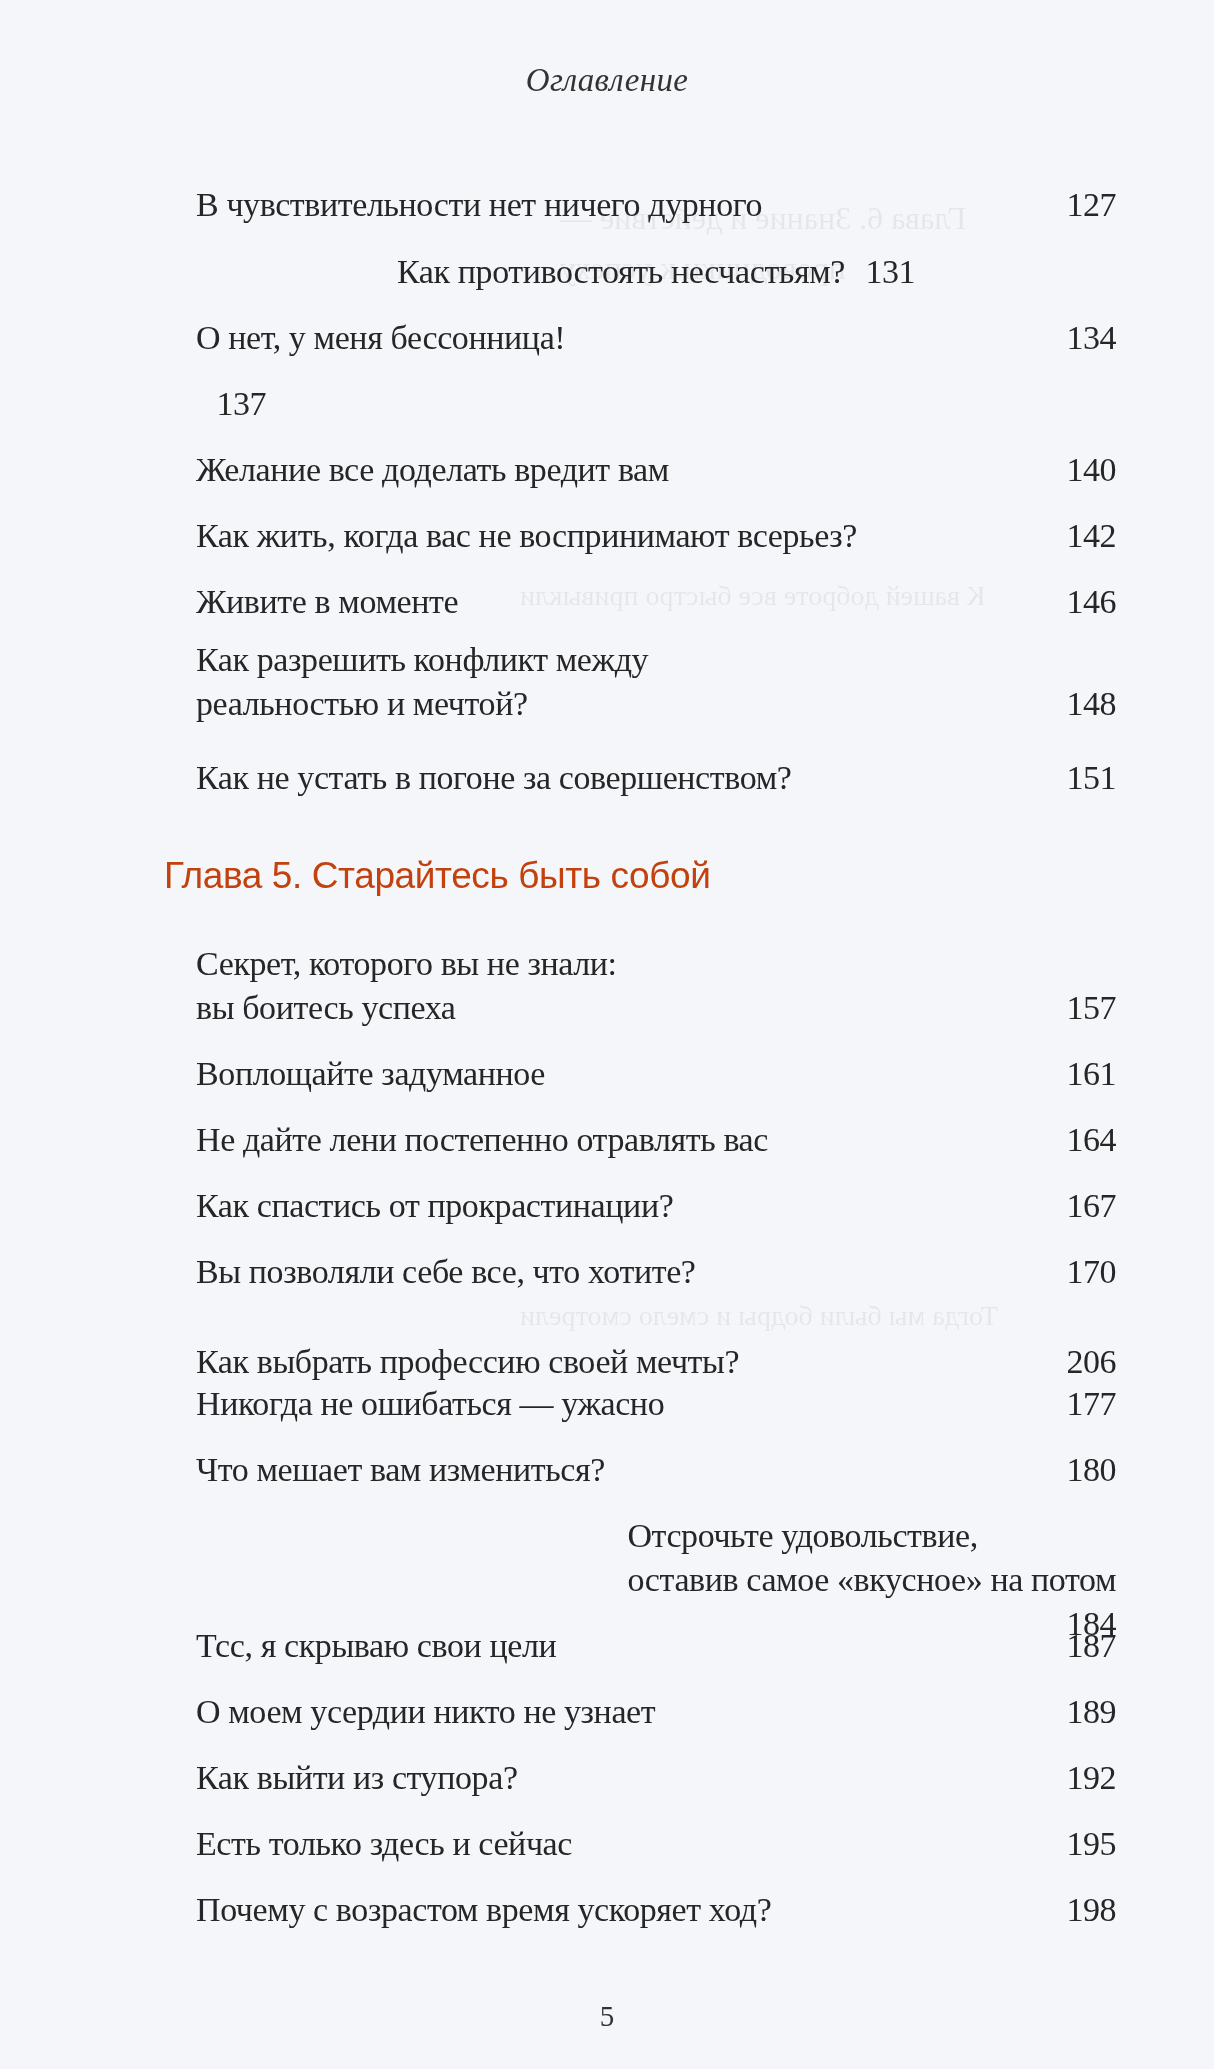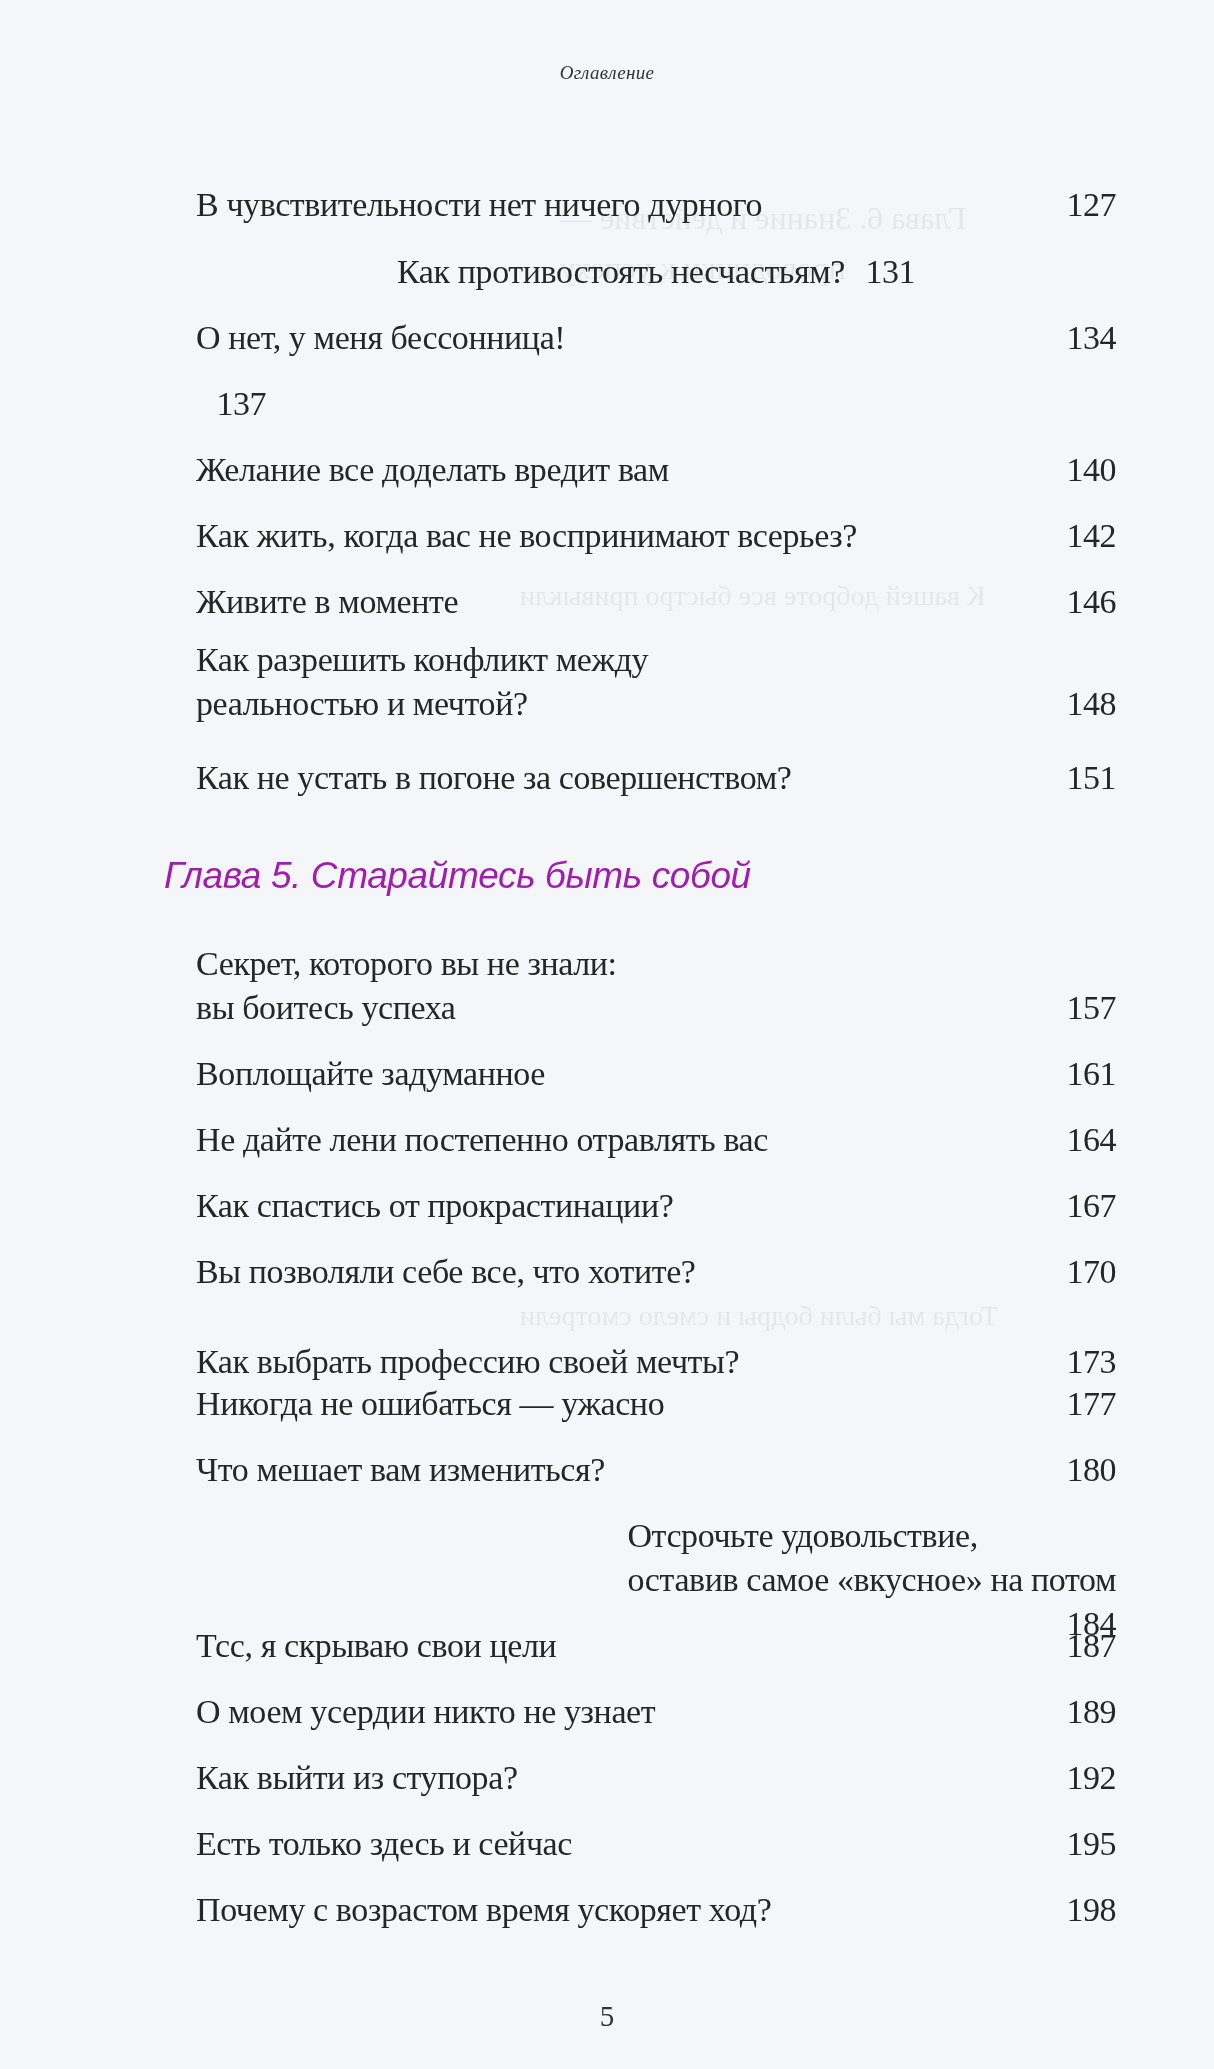--- a/index.html
+++ b/index.html
@@ -21,21 +21,21 @@
       width: 1214px;
       height: 2069px;
     }
     .running-head {
       position: absolute;
       top: 62px;
       left: 0;
       width: 1214px;
       text-align: center;
       font-style: italic;
-      font-size: 19px;
+      font-size: 33px;
       color: #333;
       letter-spacing: 0.3px;
     }
     .toc {
       position: absolute;
       left: 164px;
       width: 920px;
       top: 0;
     }
     .entry {
@@ -60,23 +60,22 @@
       min-width: 70px;
       letter-spacing: -0.5px;
     }
     .chapter {
       position: absolute;
       left: 164px;
       top: 852px;
       font-family: "Liberation Sans", "DejaVu Sans", sans-serif;
       font-size: 37px;
       line-height: 48px;
-      color: #a21caf;
+      color: #c2410c;
       letter-spacing: -0.4px;
-      font-style: italic;
     }
     .folio {
       position: absolute;
       top: 2000px;
       left: 0;
       width: 1214px;
       text-align: center;
       font-size: 29px;
       color: #333;
     }
@@ -161,21 +160,21 @@
     <div class="entry" style="top:1184px;">
       <span class="title">Как спастись от прокрастинации?</span>
       <span class="page-num">167</span>
     </div>
     <div class="entry" style="top:1250px;">
       <span class="title">Вы позволяли себе все, что хотите?</span>
       <span class="page-num">170</span>
     </div>
     <div class="entry" style="top:1340px;">
       <span class="title">Как выбрать профессию своей мечты?</span>
-      <span class="page-num">173</span>
+      <span class="page-num">206</span>
     </div>
     <div class="entry" style="top:1382px;">
       <span class="title">Никогда не ошибаться — ужасно</span>
       <span class="page-num">177</span>
     </div>
     <div class="entry" style="top:1448px;gap:16px;">
       <span class="title">Что мешает вам измениться?</span>
       <span class="page-num">180</span>
     </div>
     <div class="entry" style="top:1514px;flex-direction:column;">

